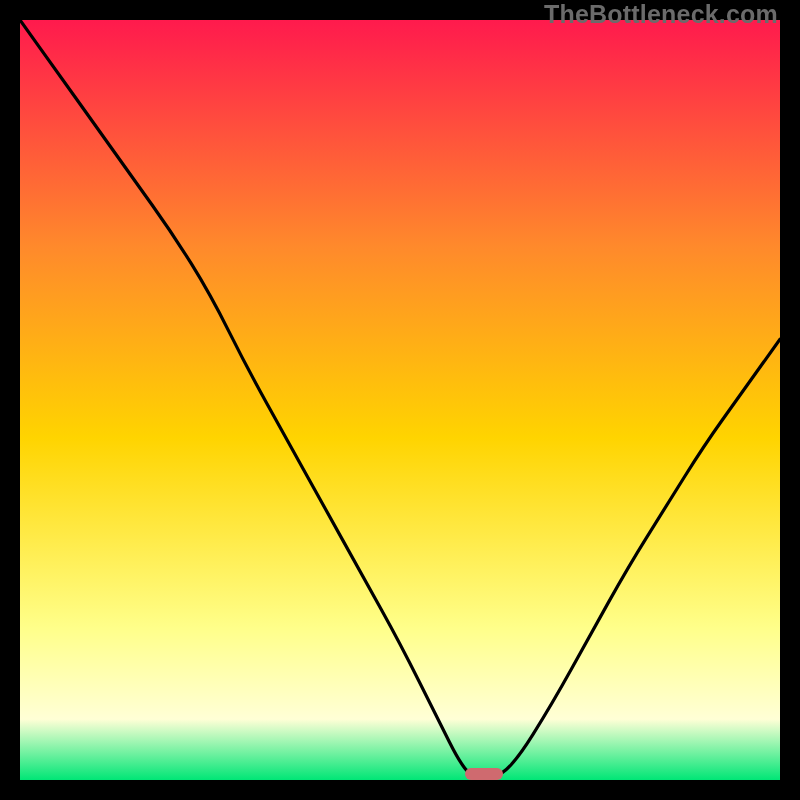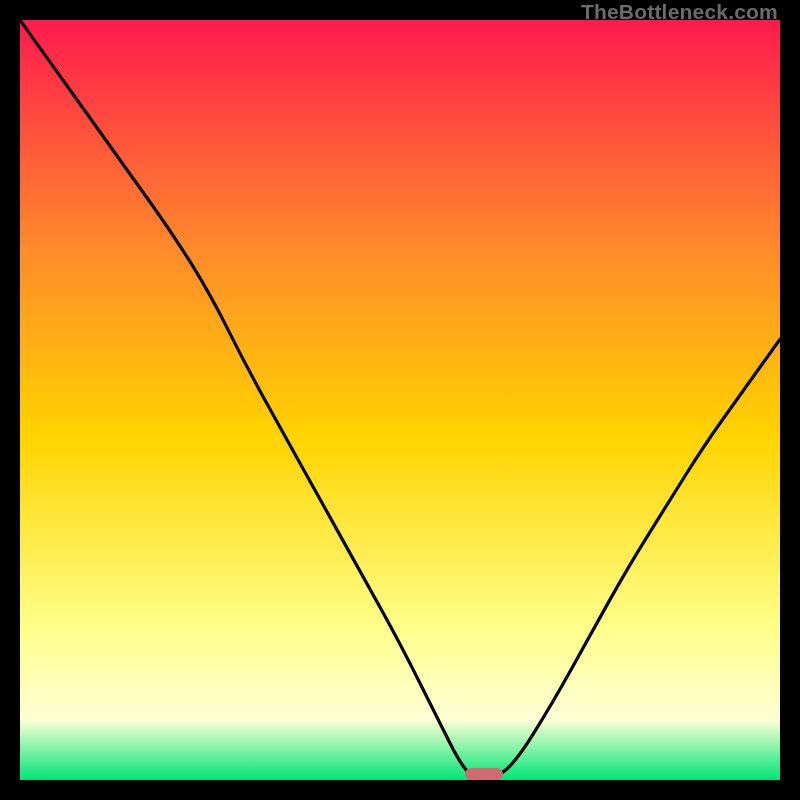--- a/index.html
+++ b/index.html
@@ -30,21 +30,21 @@
     inset: 0;
   }
   .curve-svg {
     position: absolute;
     inset: 0;
   }
   .watermark {
     position: absolute;
     top: 0px;
     right: 22px;
-    font-size: 21px;
+    font-size: 25px;
     font-weight: 600;
     color: #6b6b6b;
     letter-spacing: 0.2px;
   }
   .min-marker {
     position: absolute;
     background: #cf6a6f;
     border-radius: 999px;
   }
 </style>

